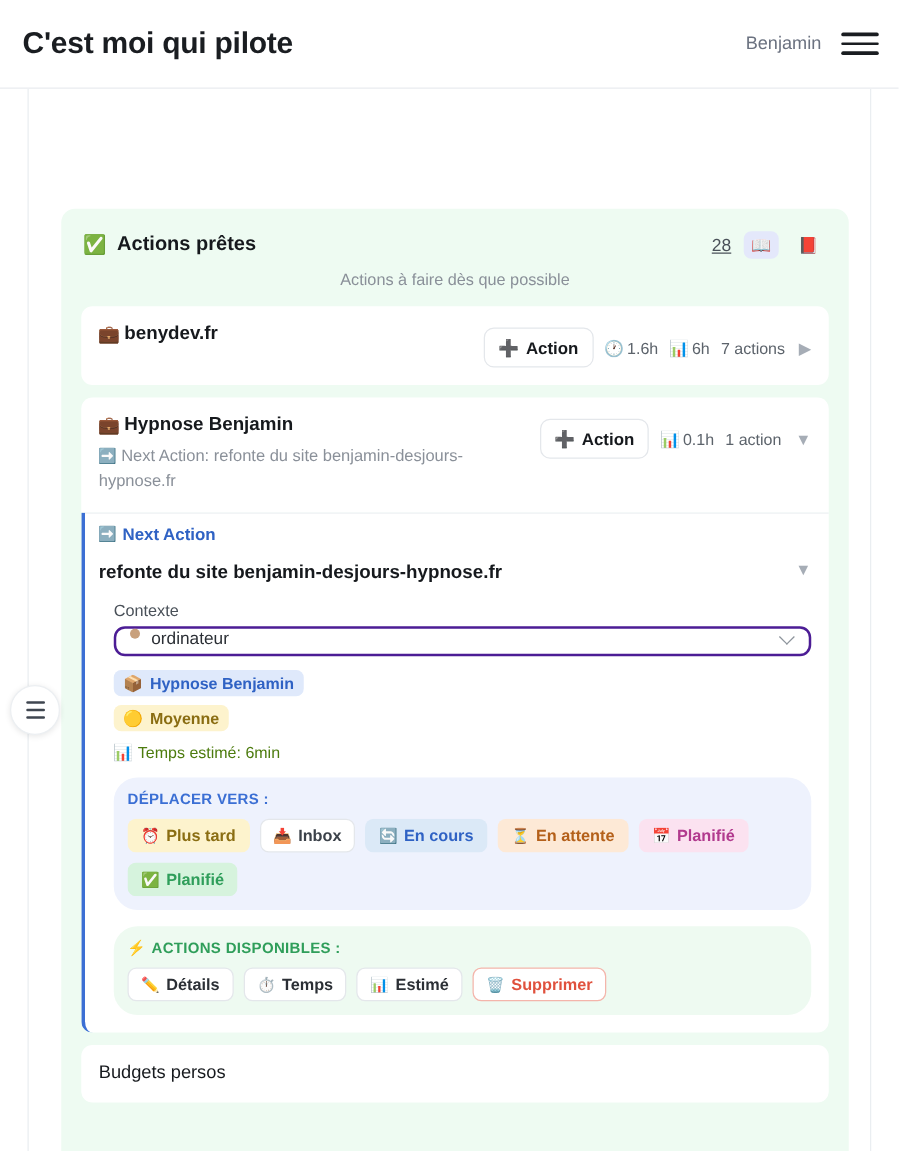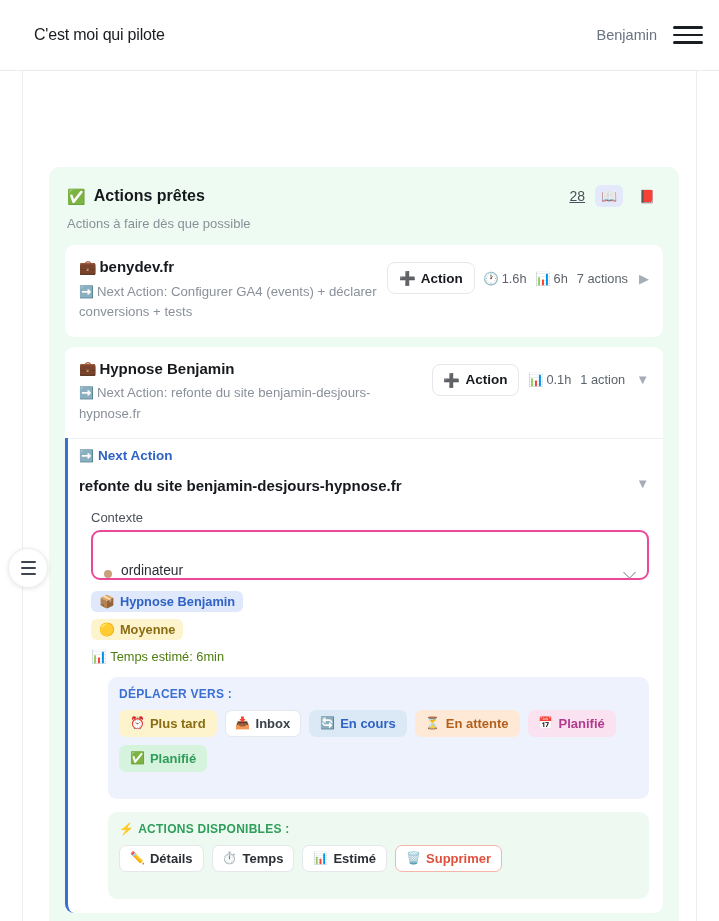--- a/index.html
+++ b/index.html
@@ -18,26 +18,25 @@
     height: 71px;
     background: #ffffff;
     border-bottom: 1px solid #e9ecef;
     display: flex;
     align-items: center;
     padding: 0 16px 0 18px;
     position: relative;
     z-index: 30;
   }
   .brand {
-    font-size: 16px;
-    font-weight: normal;
+    font-size: 24px;
+    font-weight: bold;
     color: #1a1d21;
     letter-spacing: -0.2px;
     white-space: nowrap;
-    margin-left: 16px;
   }
   .header-right {
     margin-left: auto;
     display: flex;
     align-items: center;
     gap: 14px;
   }
   .user-name {
     font-size: 14.5px;
     color: #6b7280;
@@ -136,20 +135,21 @@
     width: 28px; height: 22px;
     border-radius: 6px;
     display: flex; align-items: center; justify-content: center;
     font-size: 13px; cursor: pointer;
   }
   .icon-chip.lav { background: #e4e8fb; }
   .icon-chip.plain { background: transparent; }
   .sec-sub {
     font-size: 13px; color: #8a9099;
     margin-top: 9px;
+    text-align: center;
   }
 
   
   .cards-wrap { padding: 14px 16px 0 16px; }
 
   .proj-card {
     background: #ffffff;
     border-radius: 9px;
     padding: 13px 14px 14px 14px;
     margin-bottom: 10px;
@@ -219,25 +219,25 @@
     flex: 1; line-height: 1.3;
   }
   .task-dur {
     padding: 6px 11px 0 11px;
     font-size: 12.8px; color: #717880;
   }
 
   .field-block { padding: 14px 14px 0 23px; }
   .field-label { font-size: 13px; color: #4a5159; margin-bottom: 5px; }
   .select-box {
-    border: 2px solid #ec4899;
+    border: 2px solid #4c1d95;
     border-radius: 9px;
     background: #ffffff;
-    height: 50px;
-    display: flex; align-items: flex-end;
+    height: 24px;
+    display: flex; align-items: flex-start;
     padding: 0 11px;
     cursor: pointer;
     position: relative;
   }
   .select-dot {
     width: 8px; height: 8px; border-radius: 50%;
     background: #c8a07c; margin-right: 9px; flex-shrink: 0;
   }
   .select-val { font-size: 13.8px; color: #2b2f35; flex: 1; }
   .select-caret {
@@ -264,23 +264,23 @@
   }
   .badge.proj { background: #dfe9fb; color: #2f62c4; }
   .badge.prio { background: #fdf3cd; color: #8a6d12; }
   .est-line {
     font-size: 12.8px; color: #4d7c0f;
     padding-top: 2px;
   }
 
   
   .box {
-    margin: 13px 14px 0 40px;
-    border-radius: 9px;
-    padding: 10px 11px 27px 11px;
+    margin: 13px 14px 0 23px;
+    border-radius: 19px;
+    padding: 10px 11px 11px 11px;
   }
   .box.move { background: #eef2fd; }
   .box.acts { background: #eefaf1; }
   .box-title {
     font-size: 12px; font-weight: bold;
     letter-spacing: 0.25px;
     margin-bottom: 9px;
     display: flex; align-items: center; gap: 4px;
   }
   .box.move .box-title { color: #3b6fd4; }
@@ -360,23 +360,20 @@
       </div>
 
       <div class="cards-wrap">
 
         <div class="proj-card">
           <div class="proj-left">
             <div class="proj-title">
               <span class="bag">💼</span>
               <span>benydev.fr</span>
             </div>
-            <div class="proj-next">
-              <span class="arr">➡️</span><span>Next Action: Configurer GA4 (events) + déclarer conversions + tests</span>
-            </div>
           </div>
           <div class="proj-right">
             <button class="add-action-btn">
               <span>➕</span>
               <span>Action</span>
             </button>
             <span class="meta"><span class="mi">🕐</span><span>1.6h</span></span>
             <span class="meta"><span class="mi">📊</span><span>6h</span></span>
             <span class="meta">7 actions</span>
             <span class="tri">▶</span>

